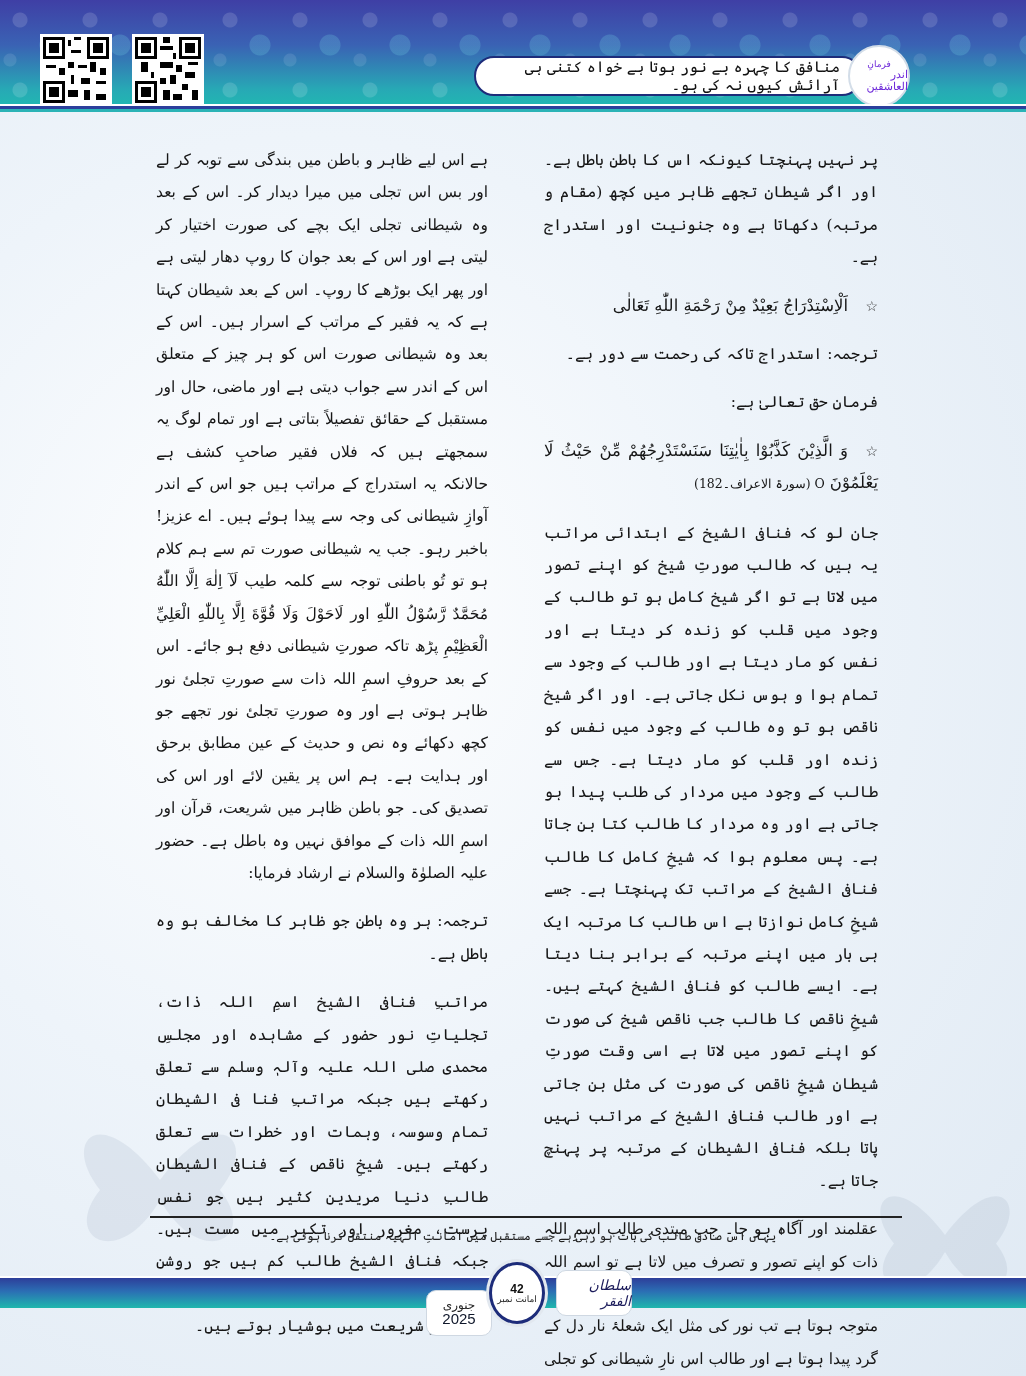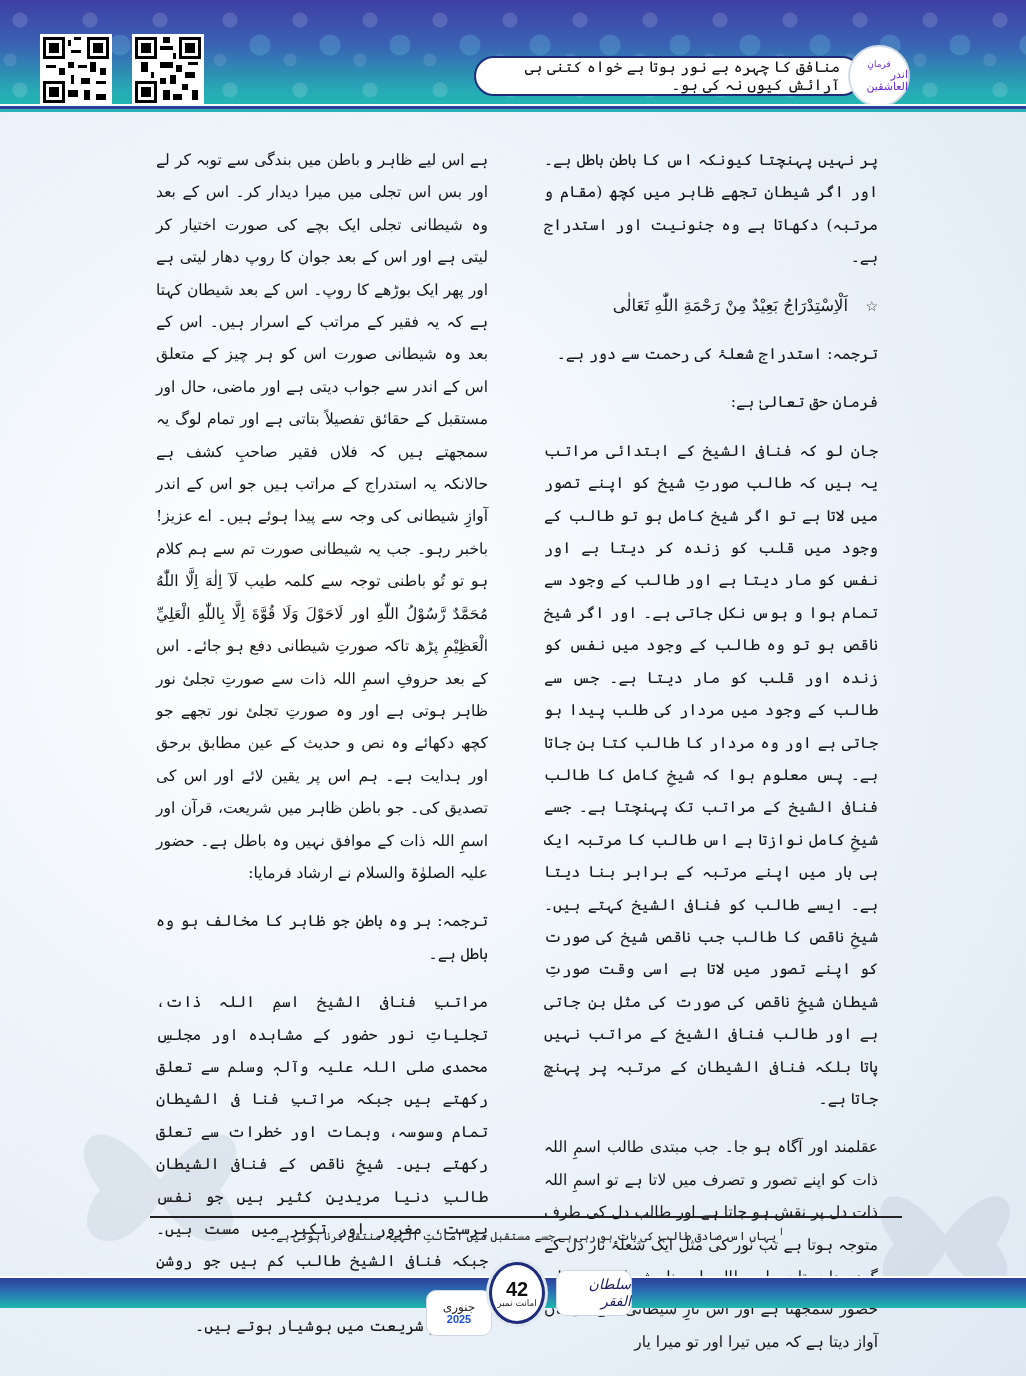--- a/index.html
+++ b/index.html
@@ -70,26 +70,26 @@
     background: linear-gradient(180deg, #2d3e9a 0%, #2b6fb4 45%, #1fb7ad 100%);
     border-top:2px solid #ffffff;
   }
   .badge {
     position:absolute; background:#fff; border:1px solid #cfd8e2;
     box-sizing:border-box; display:flex; align-items:center; justify-content:center;
     border-radius:10px;
   }
   .badge-date { left:426px; top:1290px; width:66px; height:46px; flex-direction:column; direction:rtl; line-height:1.05; }
   .badge-date .month { font-family:"DejaVu Serif", serif; font-size:12px; color:#222; }
-  .badge-date .year { font-family:"Liberation Sans", sans-serif; font-weight:bold; font-size:11px; color:#1d4ed8; }
+  .badge-date .year { font-family:"Liberation Sans", sans-serif; font-weight:normal; font-size:15px; color:#0f172a; }
   .badge-page { left:489px; top:1262px; width:56px; height:62px; border-radius:50%; border:3px solid #1d2c7a; flex-direction:column; box-shadow:0 0 0 3px #e2e8ef; }
-  .badge-page .num { font-family:"Liberation Sans", sans-serif; font-weight:bold; font-size:20px; color:#111; line-height:1; }
+  .badge-page .num { font-family:"Liberation Sans", sans-serif; font-weight:bold; font-size:12px; color:#111; line-height:1; }
   .badge-page .lbl { font-family:"DejaVu Serif", serif; font-size:9px; color:#222; direction:rtl; line-height:1; }
   .badge-mag { left:556px; top:1270px; width:76px; height:46px; direction:rtl; }
-  .badge-mag .title { font-family:Liberation Mono, monospace; font-size:14px; color:#1a1a5a; font-style:italic; }
+  .badge-mag .title { font-family:Liberation Sans, sans-serif; font-size:14px; color:#1a1a5a; font-style:italic; }
 
   .butterfly {
     position:absolute; opacity:0.13; pointer-events:none;
   }
 </style>
 </head>
 <body>
 
 <svg class="butterfly" style="left:60px;top:1080px;width:200px;height:200px;" viewBox="0 0 100 100">
   <path d="M50 50 C20 10, 0 30, 20 55 C0 80, 30 95, 50 60 Z" fill="#7b8ea8"></path>
@@ -166,22 +166,26 @@
     <span class="l2">اندر العاشقین</span>
   </div>
   <div class="stripe"></div>
 </div>
 
 <div class="col col-right">
   <p>پر نہیں پہنچتا کیونکہ اس کا باطن باطل ہے۔ اور اگر شیطان تجھے ظاہر میں کچھ (مقام و مرتبہ) دکھاتا ہے وہ جنونیت اور استدراج ہے۔</p>
   <p class="verse">
     <span class="star">☆</span><span class="arabic">اَلْاِسْتِدْرَاجُ بَعِيْدٌ مِنْ رَحْمَةِ اللّٰهِ تَعَالٰى</span>
   </p>
-  <p>ترجمہ: استدراج شعلۂ کی رحمت سے دور ہے۔</p>
+  <p>ترجمہ: استدراج تاکہ کی رحمت سے دور ہے۔</p>
   <p>فرمانِ حق تعالیٰ ہے:</p>
+  <p class="verse">
+    <span class="star">☆</span><span class="arabic">وَ الَّذِيْنَ كَذَّبُوْا بِاٰيٰتِنَا سَنَسْتَدْرِجُهُمْ مِّنْ حَيْثُ لَا يَعْلَمُوْنَ</span>
+    <span class="ref">O (سورۃ الاعراف۔182)</span>
+  </p>
   <p>جان لو کہ فنافی الشیخ کے ابتدائی مراتب یہ ہیں کہ طالب صورتِ شیخ کو اپنے تصور میں لاتا ہے تو اگر شیخ کامل ہو تو طالب کے وجود میں قلب کو زندہ کر دیتا ہے اور نفس کو مار دیتا ہے اور طالب کے وجود سے تمام ہوا و ہوس نکل جاتی ہے۔ اور اگر شیخ ناقص ہو تو وہ طالب کے وجود میں نفس کو زندہ اور قلب کو مار دیتا ہے۔ جس سے طالب کے وجود میں مردار کی طلب پیدا ہو جاتی ہے اور وہ مردار کا طالب کتا بن جاتا ہے۔ پس معلوم ہوا کہ شیخِ کامل کا طالب فنافی الشیخ کے مراتب تک پہنچتا ہے۔ جسے شیخِ کامل نوازتا ہے اس طالب کا مرتبہ ایک ہی بار میں اپنے مرتبہ کے برابر بنا دیتا ہے۔ ایسے طالب کو فنافی الشیخ کہتے ہیں۔ شیخِ ناقص کا طالب جب ناقص شیخ کی صورت کو اپنے تصور میں لاتا ہے اسی وقت صورتِ شیطان شیخِ ناقص کی صورت کی مثل بن جاتی ہے اور طالب فنافی الشیخ کے مراتب نہیں پاتا بلکہ فنافی الشیطان کے مرتبہ پر پہنچ جاتا ہے۔</p>
   <p>عقلمند اور آگاہ ہو جا۔ جب مبتدی طالب اسمِ اللہ ذات کو اپنے تصور و تصرف میں لاتا ہے تو اسمِ اللہ ذات دل پر نقش ہو جاتا ہے اور طالب دل کی طرف متوجہ ہوتا ہے تب نور کی مثل ایک شعلۂ نار دل کے گرد پیدا ہوتا ہے اور طالب اس نارِ شیطانی کو تجلی حضور سمجھتا ہے اور اس نارِ شیطانی سے شیطان آواز دیتا ہے کہ میں تیرا اور تو میرا یار</p>
 </div>
 
 <div class="col col-left">
   <p>ہے اس لیے ظاہر و باطن میں بندگی سے توبہ کر لے اور بس اس تجلی میں میرا دیدار کر۔ اس کے بعد وہ شیطانی تجلی ایک بچے کی صورت اختیار کر لیتی ہے اور اس کے بعد جوان کا روپ دھار لیتی ہے اور پھر ایک بوڑھے کا روپ۔ اس کے بعد شیطان کہتا ہے کہ یہ فقیر کے مراتب کے اسرار ہیں۔ اس کے بعد وہ شیطانی صورت اس کو ہر چیز کے متعلق اس کے اندر سے جواب دیتی ہے اور ماضی، حال اور مستقبل کے حقائق تفصیلاً بتاتی ہے اور تمام لوگ یہ سمجھتے ہیں کہ فلاں فقیر صاحبِ کشف ہے حالانکہ یہ استدراج کے مراتب ہیں جو اس کے اندر آوازِ شیطانی کی وجہ سے پیدا ہوئے ہیں۔ اے عزیز! باخبر رہو۔ جب یہ شیطانی صورت تم سے ہم کلام ہو تو تُو باطنی توجہ سے کلمہ طیب لَآ اِلٰهَ اِلَّا اللّٰهُ مُحَمَّدٌ رَّسُوْلُ اللّٰهِ اور لَاحَوْلَ وَلَا قُوَّةَ اِلَّا بِاللّٰهِ الْعَلِيِّ الْعَظِيْمِ پڑھ تاکہ صورتِ شیطانی دفع ہو جائے۔ اس کے بعد حروفِ اسمِ اللہ ذات سے صورتِ تجلیٔ نور ظاہر ہوتی ہے اور وہ صورتِ تجلیٔ نور تجھے جو کچھ دکھائے وہ نص و حدیث کے عین مطابق برحق اور ہدایت ہے۔ ہم اس پر یقین لائے اور اس کی تصدیق کی۔ جو باطن ظاہر میں شریعت، قرآن اور اسمِ اللہ ذات کے موافق نہیں وہ باطل ہے۔ حضور علیہ الصلوٰۃ والسلام نے ارشاد فرمایا:</p>
   <p>ترجمہ: ہر وہ باطن جو ظاہر کا مخالف ہو وہ باطل ہے۔</p>
   <p>مراتبِ فنافی الشیخ اسمِ اللہ ذات، تجلیاتِ نور حضور کے مشاہدہ اور مجلسِ محمدی صلی اللہ علیہ وآلہٖ وسلم سے تعلق رکھتے ہیں جبکہ مراتبِ فنا فی الشیطان تمام وسوسہ، وہمات اور خطرات سے تعلق رکھتے ہیں۔ شیخِ ناقص کے فنافی الشیطان طالبِ دنیا مریدین کثیر ہیں جو نفس پرست، مغرور اور تکبر میں مست ہیں۔ جبکہ فنافی الشیخ طالب کم ہیں جو روشن ضمیر اور معرفتِ اِلَّا اللّٰهُ اور مجلسِ محمدی کے لائق اور شریعت میں ہوشیار ہوتے ہیں۔</p>
 </div>
 

